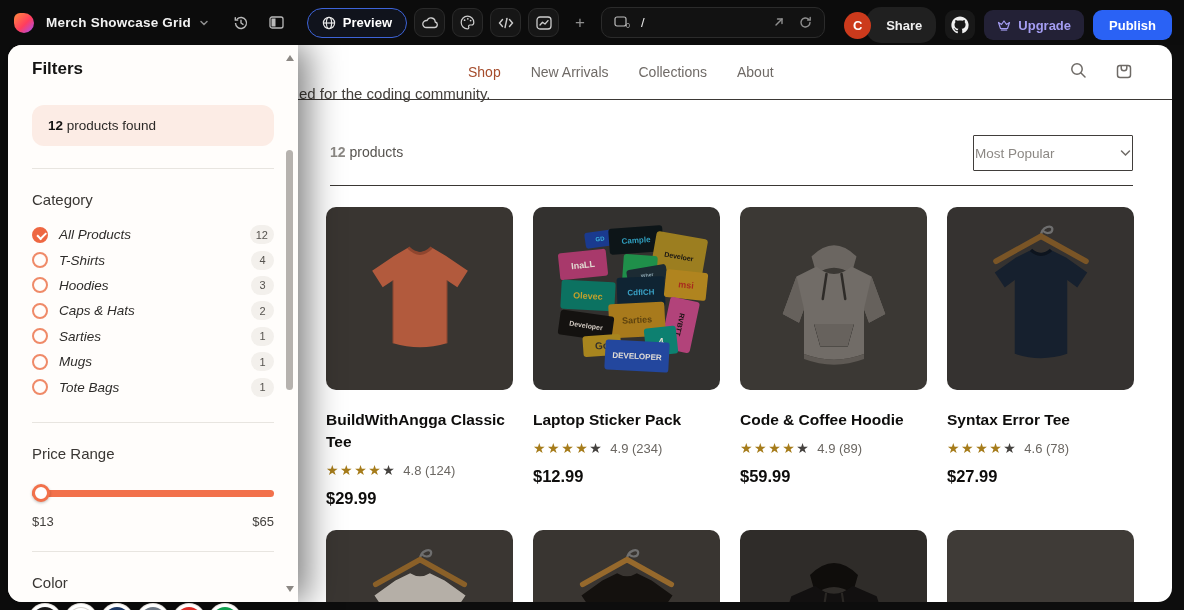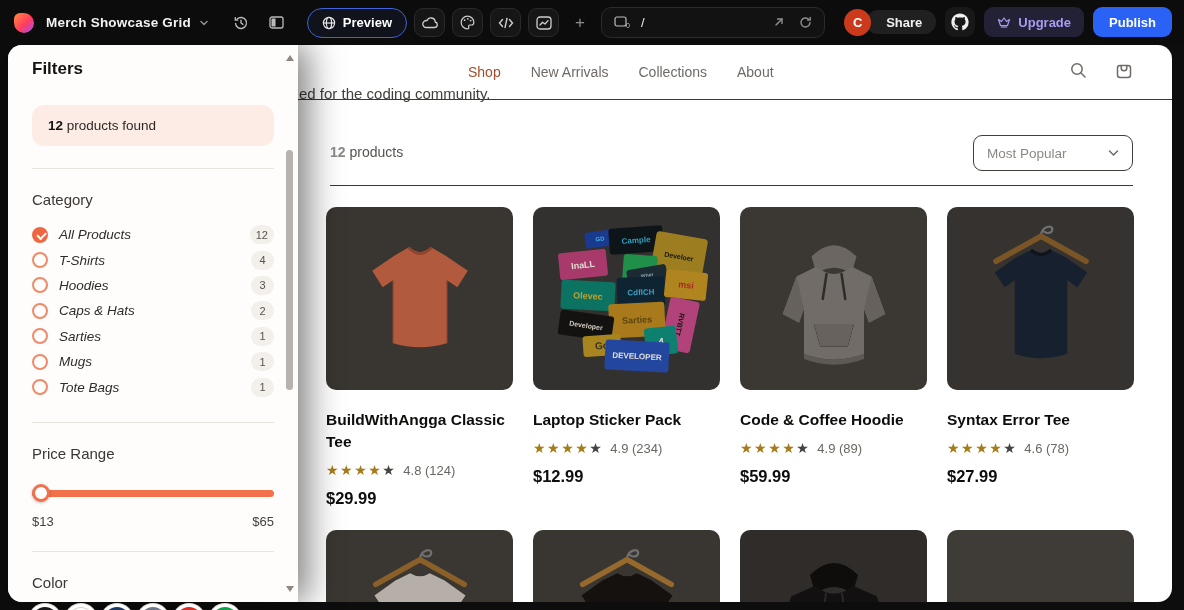--- a/index.html
+++ b/index.html
@@ -22,21 +22,21 @@
                  color:#fff; font-size:13px; font-weight:bold; margin-left:16px; }
   .plus-btn { color:#8f8f8f; font-size:17px; margin-left:10px; width:22px; text-align:center; }
   .url-pill { position:absolute; left:601px; top:7px; width:224px; height:31px; border-radius:10px;
               border:1px solid #2b2b2b; background:#121212; display:flex; align-items:center; padding:0 12px; }
   .url-path { color:#ececec; font-size:13px; margin-left:10px; flex:1; }
   .url-right { display:flex; gap:14px; color:#8f8f8f; }
   .tb-right { position:absolute; right:12px; top:7px; display:flex; align-items:center; gap:9px; }
   .avatar { width:27px; height:27px; border-radius:50%; background:#cc3a1c; color:#fff;
             font-size:13px; font-weight:bold; display:flex; align-items:center; justify-content:center;
             margin-right:-14px; z-index:2; }
-  .share-btn { height:24px; background:#202020; border-radius:15px; color:#f0f0f0; font-size:13px;
+  .share-btn { height:36px; background:#202020; border-radius:15px; color:#f0f0f0; font-size:13px;
                font-weight:bold; display:flex; align-items:center; padding:0 14px 0 20px; }
   .gh-btn { width:30px; height:30px; border-radius:9px; background:#181818; display:flex;
             align-items:center; justify-content:center; }
   .upgrade-btn { height:30px; border-radius:9px; background:#232136; color:#a49df2; font-size:13px;
                  font-weight:bold; display:flex; align-items:center; gap:7px; padding:0 13px; }
   .publish-btn { height:30px; border-radius:9px; background:#2a62f5; color:#fff; font-size:13px;
                  font-weight:bold; display:flex; align-items:center; padding:0 16px; }
 
   
   .canvas { position:absolute; left:8px; top:45px; width:1164px; height:557px; background:#ffffff;
@@ -45,22 +45,22 @@
   .shop-nav { position:absolute; left:460px; top:19px; display:flex; gap:30px; }
   .nav-item { font-size:14px; color:#6f6a66; }
   .nav-item.active { color:#a54c2c; }
   .header-icons { position:absolute; right:40px; top:17px; display:flex; gap:29px; color:#6e6a66; }
   .hero-frag { position:absolute; left:291px; top:40px; font-size:15px; color:#44403c; }
 
   .count-row { position:absolute; left:322px; top:99px; font-size:14px; }
   .count-bold { color:#8c8985; font-weight:bold; }
   .count-rest { color:#56534f; }
   .sort-box { position:absolute; left:965px; top:90px; width:160px; height:36px; border:1px solid #413e3b;
-              border-radius:9px; display:flex; align-items:center; justify-content:space-between;
-              padding:0 13px; color:#8c8884; font-size:13.5px; }
+              border-radius:1px; display:flex; align-items:center; justify-content:space-between;
+              padding:0 1px; color:#8c8884; font-size:13.5px; }
   .grid-divider { position:absolute; left:322px; right:39px; top:140px; height:1px; background:#3a3734; }
 
   .grid { position:absolute; left:318px; top:162px; width:808px; display:grid;
           grid-template-columns:repeat(4,187px); column-gap:20px; row-gap:0; }
   .card {}
   .tile { width:187px; height:183px; border-radius:10px; position:relative; overflow:hidden; }
   .p-title { margin-top:19px; font-size:15.5px; font-weight:bold; color:#0e0d0c; line-height:1.42; }
   .p-rating { margin-top:9px; display:flex; align-items:center; }
   .star { font-size:14px; letter-spacing:1.5px; }
   .star.f { color:#a67c1b; }

